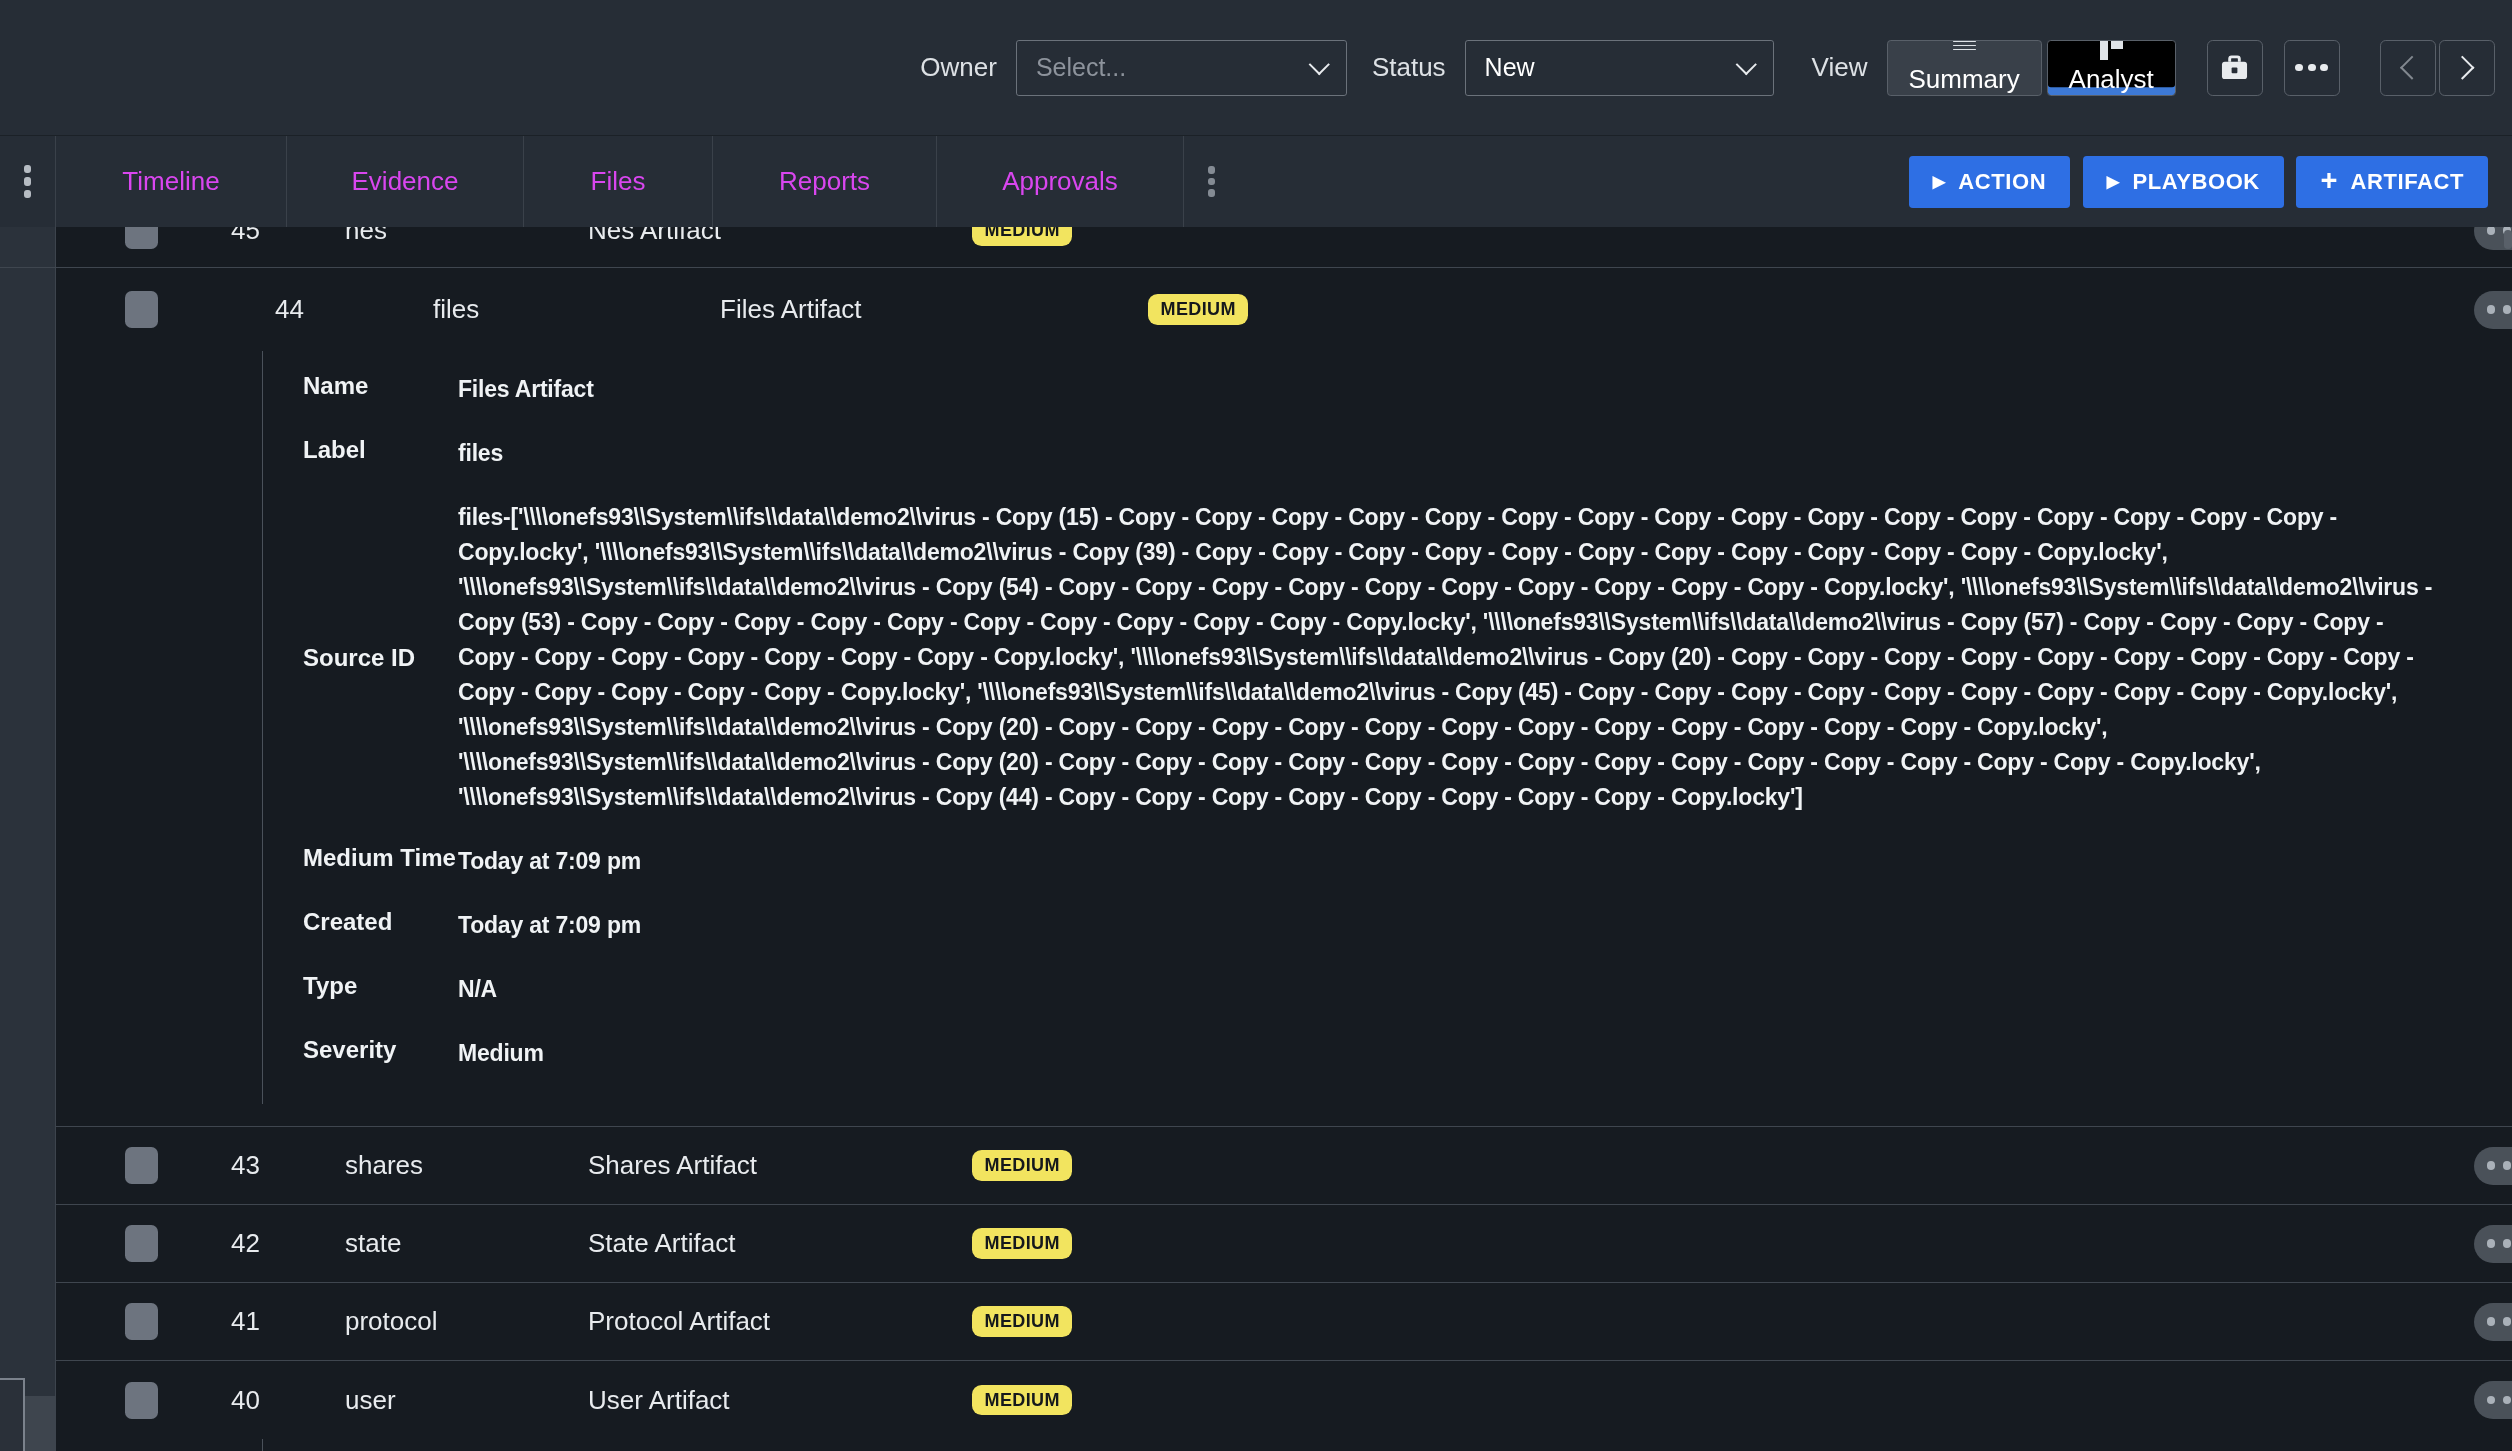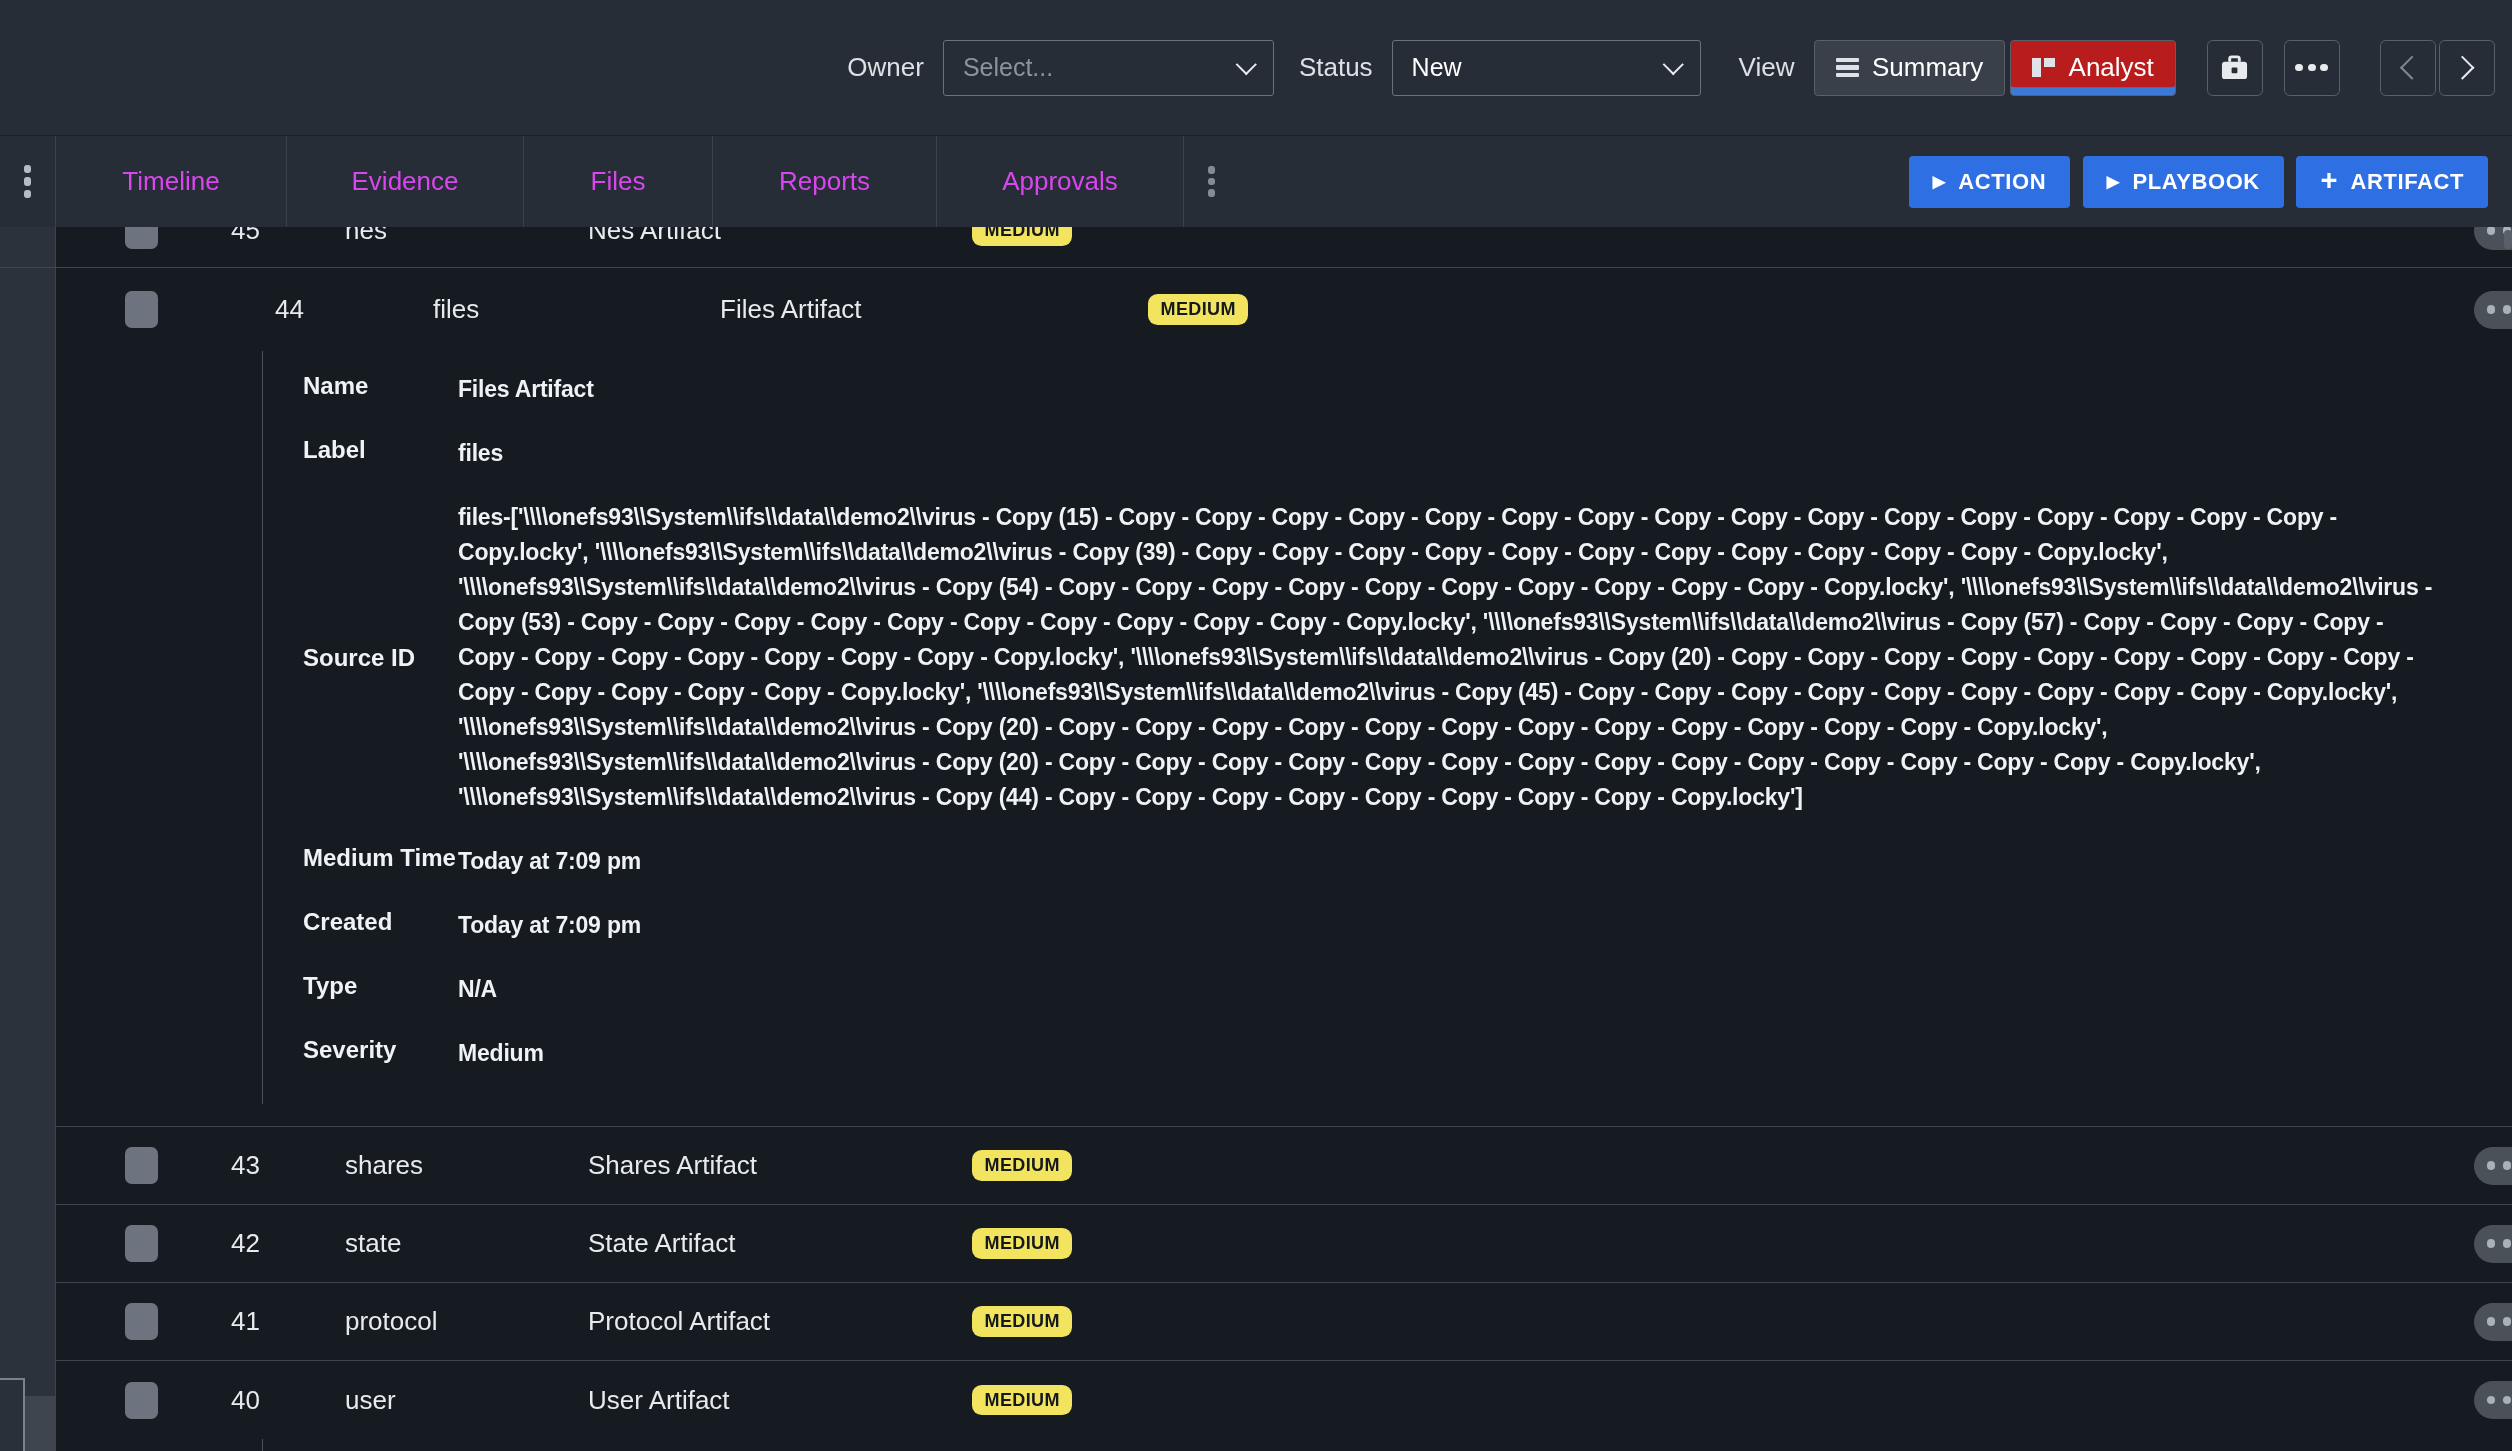--- a/index.html
+++ b/index.html
@@ -11,22 +11,22 @@
   .tb-label{font-size:26px;color:#dde1e5;}
   .select{height:56px;border:1.9px solid #6b727b;border-radius:2.9px;display:flex;align-items:center;justify-content:space-between;
           padding:0 19px;margin-left:19px;background:transparent;box-sizing:border-box;cursor:pointer;}
   .w-owner{width:331px;}.w-status{width:309px;align-items:center;}
   .sel-text{font-size:25px;color:#ffffff;}
   .muted{color:#8d939c;}
   .chev-down{width:12.5px;height:12.5px;border-right:2.9px solid #e8ebee;border-bottom:2.9px solid #e8ebee;transform:rotate(45deg);margin-top:-6.7px;}
   .ml26{margin-left:25px}.ml40{margin-left:38px}.ml32{margin-left:31px}.ml22{margin-left:21px}.ml42{margin-left:40px}
   .segmented{display:flex;gap:4.8px;margin-left:19px;}
   .seg-btn{height:56px;display:flex;align-items:center;gap:13.5px;padding:0 21px;background:#394049;border:1.9px solid #596069;
-           border-radius:3.8px;color:#fff;font-size:26px;font-family:inherit;cursor:pointer;box-sizing:border-box;}
-  .seg-btn.active{background:#b91c1c;box-shadow:inset 0 -7.7px 0 #3d79d6;}
+           border-radius:3.8px;color:#fff;font-size:26px;font-family:inherit;cursor:pointer;box-sizing:border-box;flex-direction:column;}
+  .seg-btn.active{background:#000000;box-shadow:inset 0 -7.7px 0 #3d79d6;}
   .icon-summary{width:23px;height:19px;display:flex;flex-direction:column;gap:2.9px;}
   .icon-summary i{flex:1;background:#dfe3e7;border-radius:1px;}
   .icon-analyst{width:23px;height:19px;position:relative;}
   .icon-analyst b{position:absolute;background:#dfe3e7;}
   .icon-analyst .col{left:0;top:0;width:8.6px;height:19px;}
   .icon-analyst .top{left:11.5px;top:0;right:0;height:8.6px;}
   .icon-btn{width:56px;height:56px;border:1.9px solid #596069;border-radius:5.8px;background:transparent;display:flex;
             align-items:center;justify-content:center;cursor:pointer;box-sizing:border-box;padding:0;}
   .pager{display:flex;gap:2.9px;}
   .chev{width:15.4px;height:15.4px;border-right:2.9px solid #e8ebee;border-bottom:2.9px solid #e8ebee;display:block;}

